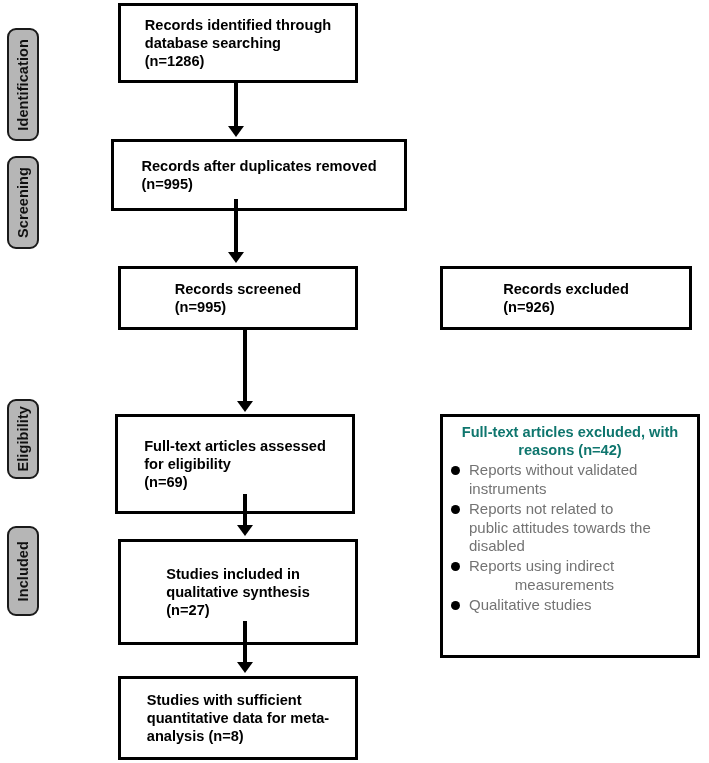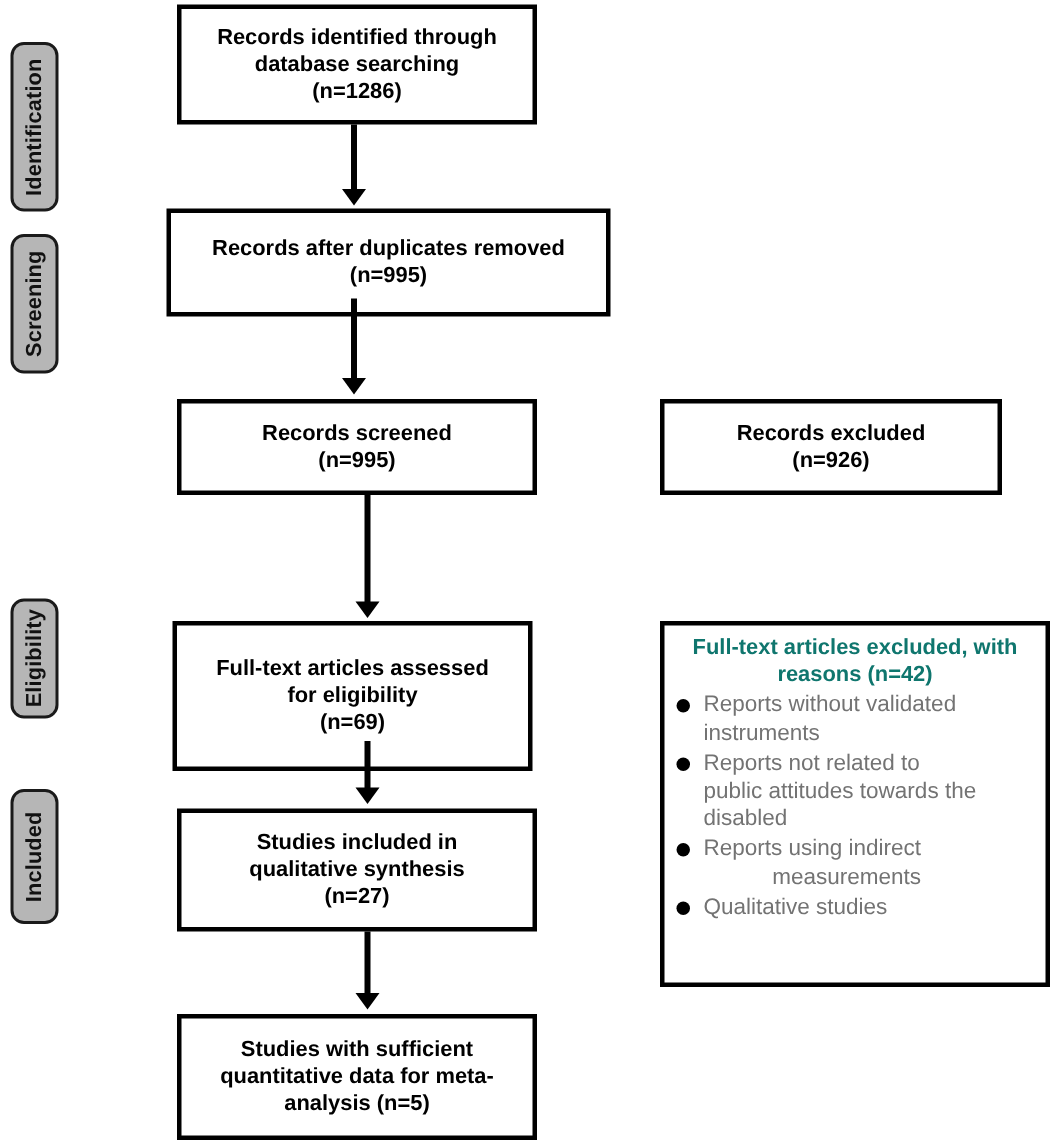--- a/index.html
+++ b/index.html
@@ -42,21 +42,21 @@
 
   
   .flow-box {
     position: absolute;
     background: #ffffff;
     border: 3px solid #000000;
     box-sizing: border-box;
     display: flex;
     align-items: center;
     justify-content: center;
-    text-align: center;
+    text-align: left;
   }
   .flow-box .box-text {
     font-weight: bold;
     font-size: 14.6px;
     line-height: 1.25;
     color: #000000;
     padding: 0 6px;
     white-space: pre-line;
   }
 
@@ -153,33 +153,33 @@
     <div class="box-text">Records screened
 (n=995)</div>
   </div>
 
   <div class="flow-box" style="left:115px; top:414px; width:240px; height:100px;">
     <div class="box-text">Full-text articles assessed
 for eligibility
 (n=69)</div>
   </div>
 
-  <div class="flow-box" style="left:118px; top:539px; width:240px; height:82px;">
+  <div class="flow-box" style="left:118px; top:539px; width:240px; height:106px;">
     <div class="box-text">Studies included in
 qualitative synthesis
 (n=27)</div>
   </div>
 
   <div class="flow-box" style="left:118px; top:676px; width:240px; height:84px;">
     <div class="box-text">Studies with sufficient
 quantitative data for meta-
-analysis (n=5)</div>
-  </div>
-
-  <div class="flow-box" style="left:440px; top:266px; width:228px; height:64px;">
+analysis (n=8)</div>
+  </div>
+
+  <div class="flow-box" style="left:440px; top:266px; width:252px; height:64px;">
     <div class="box-text">Records excluded
 (n=926)</div>
   </div>
 
   <div class="reasons-box" style="left:440px; top:414px; width:260px; height:244px;">
     <div class="reasons-title">Full-text articles excluded, with
 reasons (n=42)</div>
     <ul class="reasons-list">
       <li>
         <span class="bullet-dot"></span>

